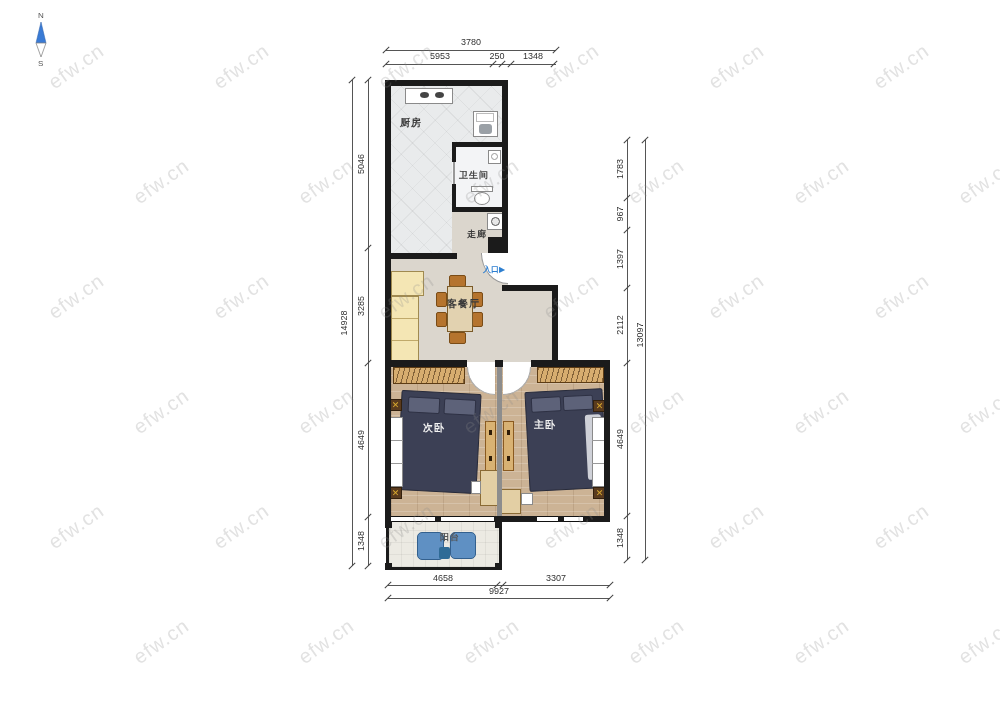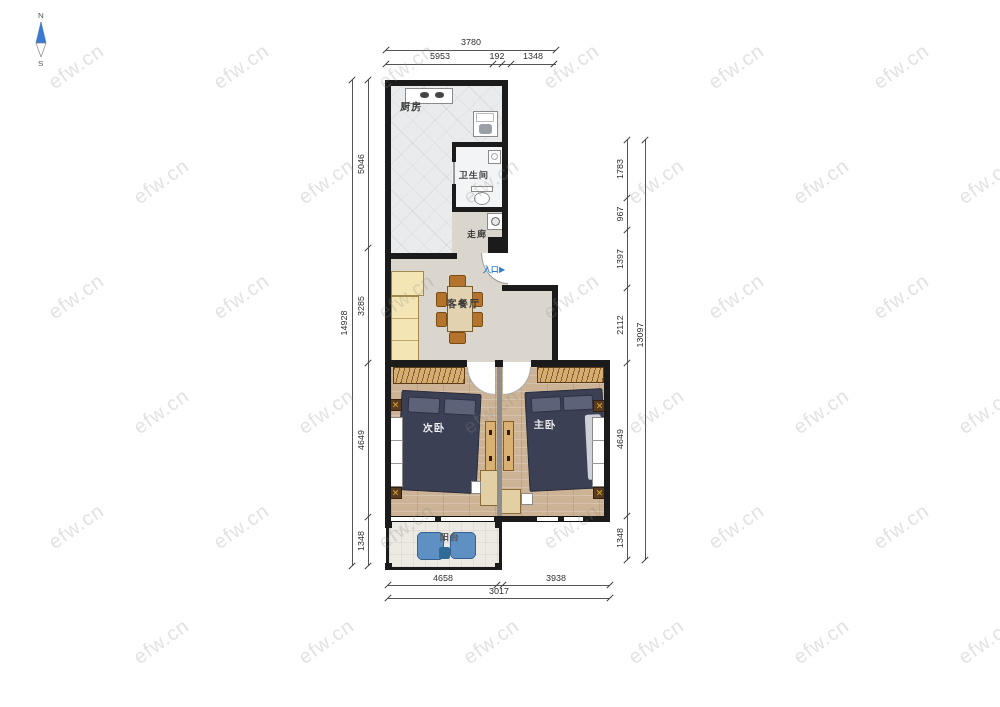--- a/index.html
+++ b/index.html
@@ -152,21 +152,21 @@
   <div class="wall" style="left:558px;top:516px;width:6px;height:6px;"></div>
 
   <div class="wall" style="left:386px;top:522px;width:3px;height:48px;"></div>
   <div class="wall" style="left:386px;top:567px;width:116px;height:3px;"></div>
   <div class="wall" style="left:499px;top:522px;width:3px;height:48px;"></div>
   <div class="wall" style="left:385px;top:521px;width:7px;height:7px;"></div>
   <div class="wall" style="left:385px;top:563px;width:7px;height:7px;"></div>
   <div class="wall" style="left:495px;top:563px;width:7px;height:7px;"></div>
   <div class="wall" style="left:495px;top:521px;width:7px;height:7px;"></div>
 
-  <div class="roomlab" style="left:400px;top:100px;text-align:center;">厨房</div>
+  <div class="roomlab" style="left:400px;top:116px;text-align:center;">厨房</div>
   <div class="roomlab small" style="left:459px;top:169px;">卫生间</div>
   <div class="roomlab small" style="left:467px;top:228px;">走廊</div>
   <div class="roomlab" style="left:447px;top:297px;">客餐厅</div>
   <div class="roomlab onbed" style="left:423px;top:421px;">次卧</div>
   <div class="roomlab onbed" style="left:534px;top:418px;">主卧</div>
   <div class="roomlab small" style="left:440px;top:531px;color:#555;">阳台</div>
   <div class="entry" style="left:483px;top:264px;">
     <span>入口</span><span>▶</span>
   </div>
 
@@ -182,33 +182,33 @@
       <div class="tick" style="left: 386px; top: 50px;"></div>
       <div class="tick" style="left: 556px; top: 50px;"></div>
       <div class="dim" style="left: 471px; top: 42px;">3780</div>
       <div class="dim-line" style="left: 386px; top: 64px; width: 170px; height: 1px;"></div>
       <div class="tick" style="left: 386px; top: 64px;"></div>
       <div class="tick" style="left: 493px; top: 64px;"></div>
       <div class="tick" style="left: 502px; top: 64px;"></div>
       <div class="tick" style="left: 511px; top: 64px;"></div>
       <div class="tick" style="left: 554px; top: 64px;"></div>
       <div class="dim" style="left: 440px; top: 56px;">5953</div>
-      <div class="dim" style="left: 497px; top: 56px;">192</div>
+      <div class="dim" style="left: 497px; top: 56px;">250</div>
       <div class="dim" style="left: 533px; top: 56px;">1348</div>
       <div class="dim-line" style="left: 388px; top: 585px; width: 222px; height: 1px;"></div>
       <div class="tick" style="left: 388px; top: 585px;"></div>
       <div class="tick" style="left: 497px; top: 585px;"></div>
       <div class="tick" style="left: 503px; top: 585px;"></div>
       <div class="tick" style="left: 610px; top: 585px;"></div>
       <div class="dim" style="left: 443px; top: 578px;">4658</div>
-      <div class="dim" style="left: 556px; top: 578px;">3938</div>
+      <div class="dim" style="left: 556px; top: 578px;">3307</div>
       <div class="dim-line" style="left: 388px; top: 598px; width: 222px; height: 1px;"></div>
       <div class="tick" style="left: 388px; top: 598px;"></div>
       <div class="tick" style="left: 610px; top: 598px;"></div>
-      <div class="dim" style="left: 499px; top: 591px;">3017</div>
+      <div class="dim" style="left: 499px; top: 591px;">9927</div>
       <div class="dim-line" style="left: 352px; top: 80px; width: 1px; height: 486px;"></div>
       <div class="tick" style="left: 352px; top: 80px;"></div>
       <div class="tick" style="left: 352px; top: 566px;"></div>
       <div class="dim v" style="left: 344px; top: 323px;">14928</div>
       <div class="dim-line" style="left: 368px; top: 80px; width: 1px; height: 486px;"></div>
       <div class="tick" style="left: 368px; top: 80px;"></div>
       <div class="tick" style="left: 368px; top: 248px;"></div>
       <div class="tick" style="left: 368px; top: 363px;"></div>
       <div class="tick" style="left: 368px; top: 517px;"></div>
       <div class="tick" style="left: 368px; top: 566px;"></div>

